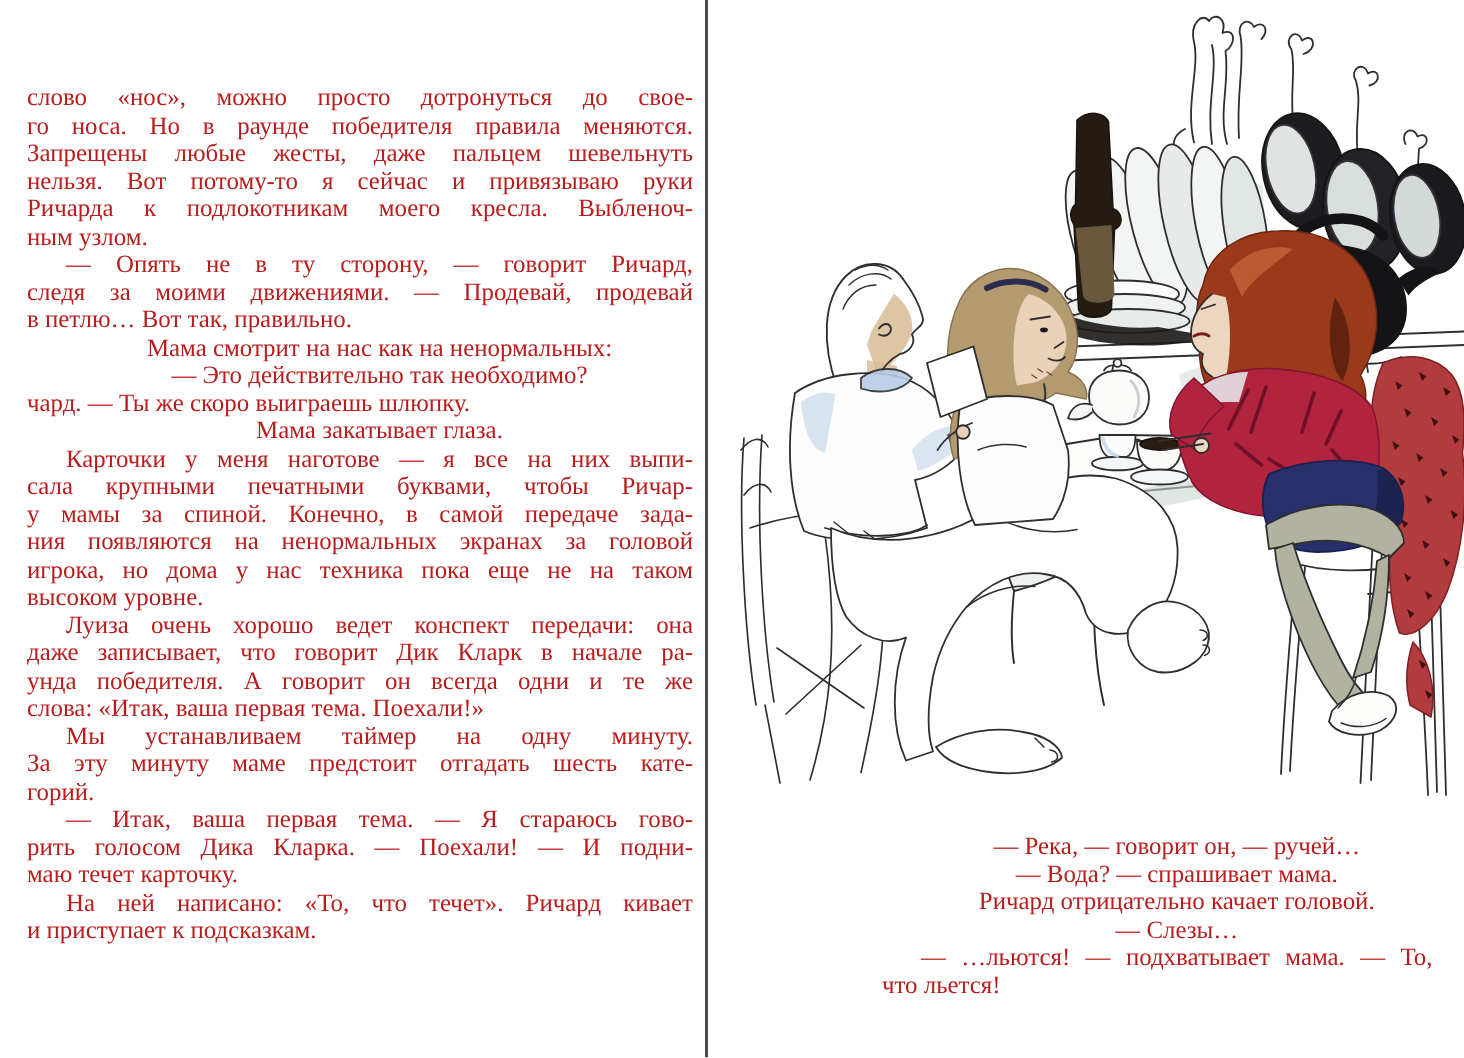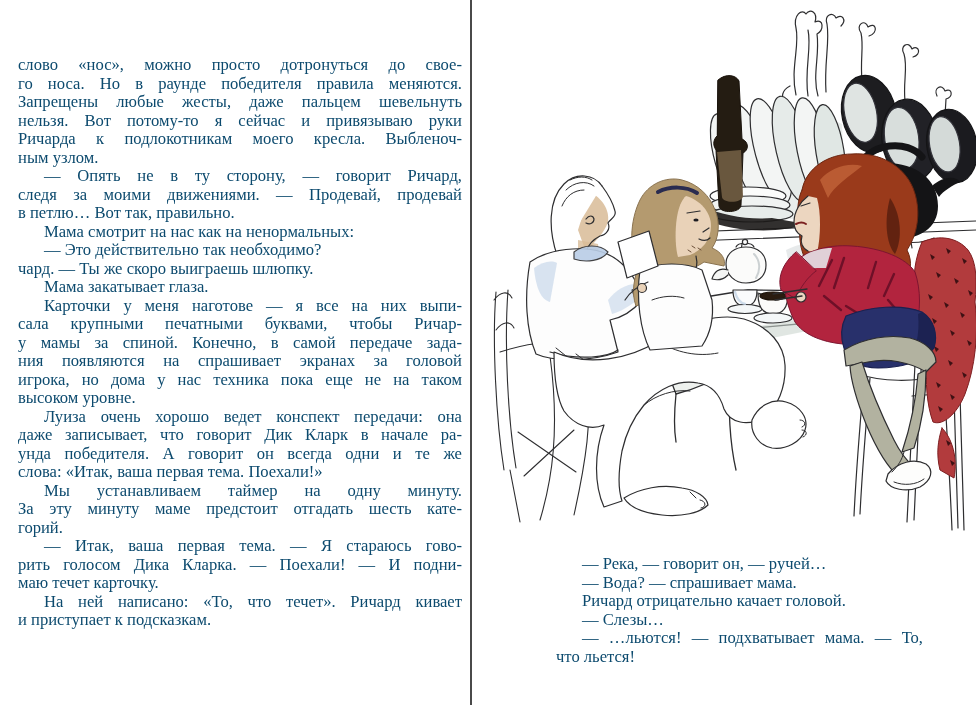--- a/index.html
+++ b/index.html
@@ -1,24 +1,24 @@
 <!DOCTYPE html>
 <html><head>
 <meta charset="utf-8">
 <style>
   html,body{margin:0;padding:0;background:#ffffff;width:976px;height:705px;overflow:hidden;}
   .spread{position:relative;width:976px;height:705px;background:#ffffff;
           font-family:"Liberation Serif","DejaVu Serif",serif;}
   .divider{position:absolute;left:470px;top:0;width:2px;height:705px;background:#4a4a4a;}
-  .textblock{position:absolute;color:#0c4a6e;font-size:16.6px;line-height:18.5px;}
+  .textblock{position:absolute;color:#b91c1c;font-size:16.6px;line-height:18.5px;}
   .textblock .line{white-space:normal;}
   .textblock .line.just{text-align:justify;text-align-last:justify;}
-  .textblock .line.ind{text-indent:26px;}
+  .textblock .line.ind{text-indent:26px;text-align:center;}
   #left-text{left:18px;top:56px;width:444px;}
-  #right-text{left:556px;top:555px;width:367px;}
+  #right-text{left:588px;top:555px;width:367px;}
   .illustration{position:absolute;left:490px;top:0;width:486px;height:540px;}
   svg{display:block;}
 </style>
 </head>
 <body>
 
 <div class="spread">
 
   <div class="textblock" id="left-text">
       <div class="line just">слово «нос», можно просто дотронуться до свое-</div>
@@ -30,21 +30,21 @@
       <div class="line ind just">— Опять не в ту сторону, — говорит Ричард,</div>
       <div class="line just">следя за моими движениями. — Продевай, продевай</div>
       <div class="line">в петлю… Вот так, правильно.</div>
       <div class="line ind">Мама смотрит на нас как на ненормальных:</div>
       <div class="line ind">— Это действительно так необходимо?</div>
       <div class="line">чард. — Ты же скоро выиграешь шлюпку.</div>
       <div class="line ind">Мама закатывает глаза.</div>
       <div class="line ind just">Карточки у меня наготове — я все на них выпи-</div>
       <div class="line just">сала крупными печатными буквами, чтобы Ричар-</div>
       <div class="line just">у мамы за спиной. Конечно, в самой передаче зада-</div>
-      <div class="line just">ния появляются на спрашивает экранах за головой</div>
+      <div class="line just">ния появляются на ненормальных экранах за головой</div>
       <div class="line just">игрока, но дома у нас техника пока еще не на таком</div>
       <div class="line">высоком уровне.</div>
       <div class="line ind just">Луиза очень хорошо ведет конспект передачи: она</div>
       <div class="line just">даже записывает, что говорит Дик Кларк в начале ра-</div>
       <div class="line just">унда победителя. А говорит он всегда одни и те же</div>
       <div class="line">слова: «Итак, ваша первая тема. Поехали!»</div>
       <div class="line ind just">Мы устанавливаем таймер на одну минуту.</div>
       <div class="line just">За эту минуту маме предстоит отгадать шесть кате-</div>
       <div class="line">горий.</div>
       <div class="line ind just">— Итак, ваша первая тема. — Я стараюсь гово-</div>

